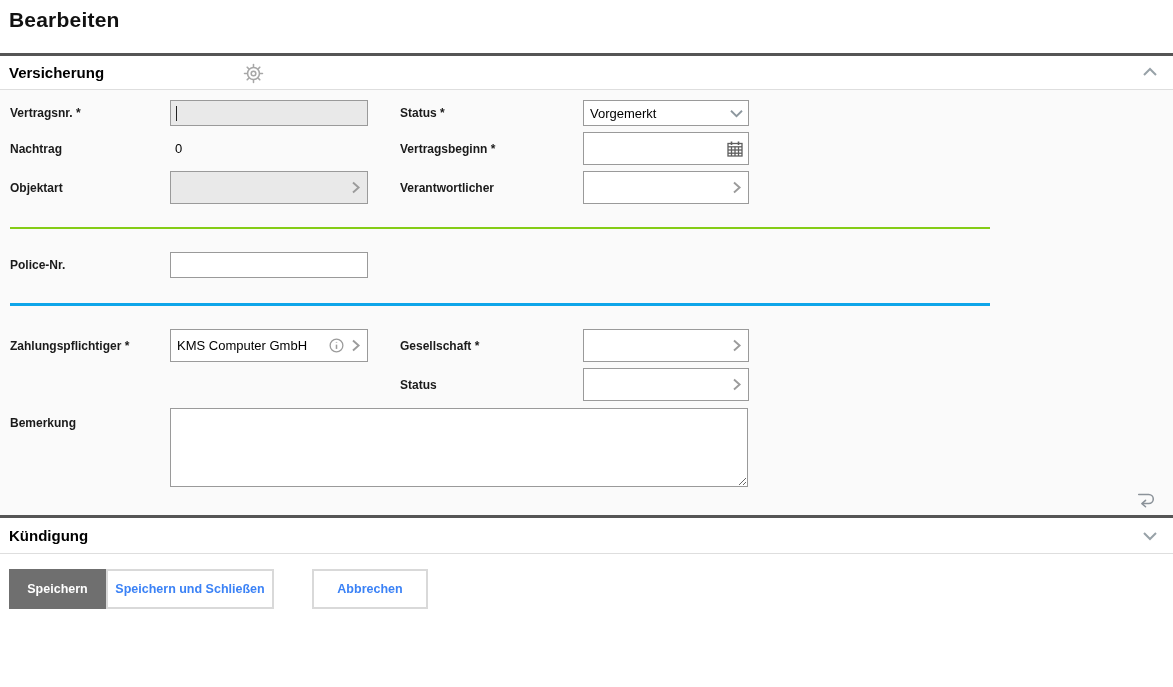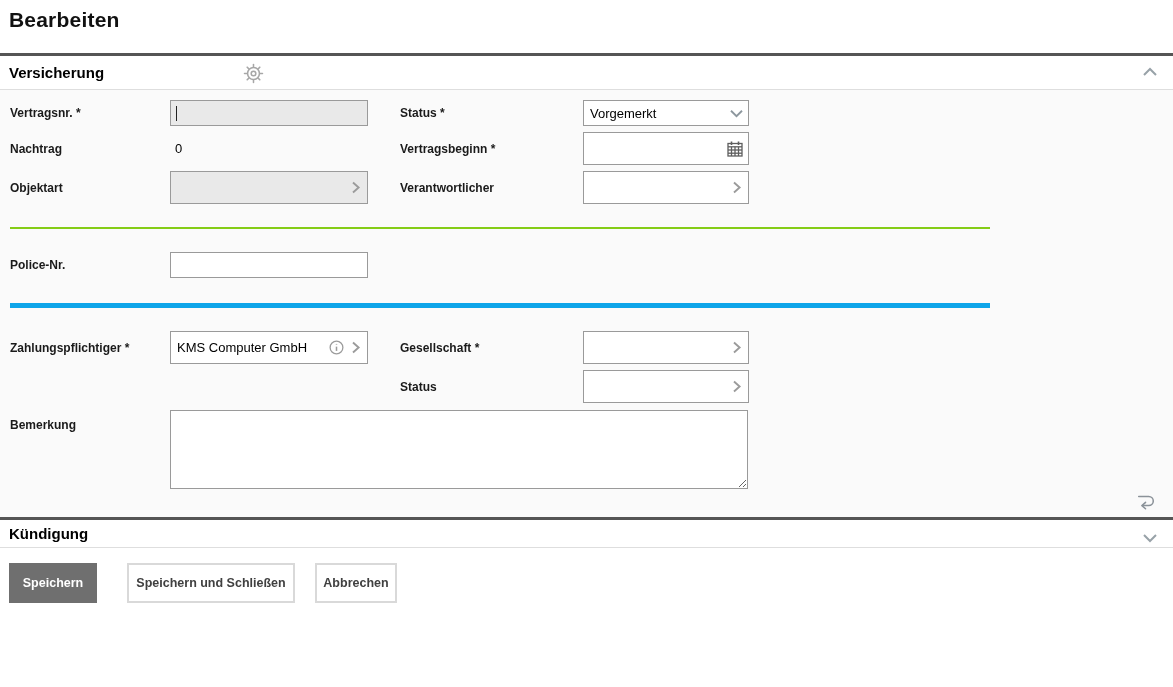--- a/index.html
+++ b/index.html
@@ -33,21 +33,21 @@
   
   .sec-body {
     position:relative;
     background:#fafafa;
     padding:0 0 28px 10px;
   }
   .form-area { width:980px; }
   .group { }
   .g1 { padding:10px 0 23px 0; }
   .g2 { border-top:2px solid #84cc16; padding:23px 0 25px 0; }
-  .g3 { border-top:5px solid #0ea5e9; padding:23px 0 0 0; }
+  .g3 { border-top:3px solid #0ea5e9; padding:23px 0 0 0; }
 
   .frow { display:flex; align-items:center; margin-bottom:6px; }
   .frow:last-child { margin-bottom:0; }
   .lbl { font-size:12px; font-weight:bold; color:#1a1a1a; }
   .lbl-l { width:160px; flex:0 0 160px; }
   .fld-l { width:198px; flex:0 0 198px; }
   .lbl-r { width:149px; flex:0 0 149px; margin-left:32px; }
   .fld-r { width:200px; flex:0 0 200px;padding-left:34px; }
   .static-val { font-size:13px; padding-left:5px; }
 
@@ -90,38 +90,38 @@
     border:1px solid #9a9a9a; background:#fff;
     font-family:"Liberation Sans", sans-serif; font-size:13px;
     padding:4px 6px; outline:none;
   }
   .ta-row { display:flex; align-items:flex-start; margin-top:7px; }
   .ta-row .lbl-l { padding-top:8px; }
 
   .undo-pos { position:absolute; right:16px; bottom:6px; }
 
   
-  .sec-header-only { position:relative; height:28px; border-bottom:1px solid #dedede;
+  .sec-header-only { position:relative; height:36px; border-bottom:1px solid #dedede;
     display:flex; align-items:center; background:#fff; }
 
   
   .btnbar { display:flex; align-items:center; gap:0; padding:15px 0 10px 9px; background:#fff; }
   .btn {
     height:40px; font-family:"Liberation Sans", sans-serif;
     font-size:12.5px; font-weight:bold; cursor:pointer;
     display:inline-flex; align-items:center; justify-content:center;
   }
   .btn-primary {
-    width:88px; background:#6f6f6f; color:#fff; border:none; margin-right:30px;
+    width:97px; background:#6f6f6f; color:#fff; border:none; margin-right:0;
   }
   .btn-secondary {
-    background:#fff; color:#404040; border:2px solid #d9d9d9;
+    background:#fff; color:#3b82f6; border:2px solid #d9d9d9;
   }
   .btn-sus { width:168px; margin-right:20px; }
-  .btn-abbrechen { width:82px; }
+  .btn-abbrechen { width:116px;margin-left:18px; }
 </style>
 </head>
 <body>
 
 <div class="page">
 
   <div class="page-title">Bearbeiten</div>
 
   <div class="section">
     <div class="sec-header">

